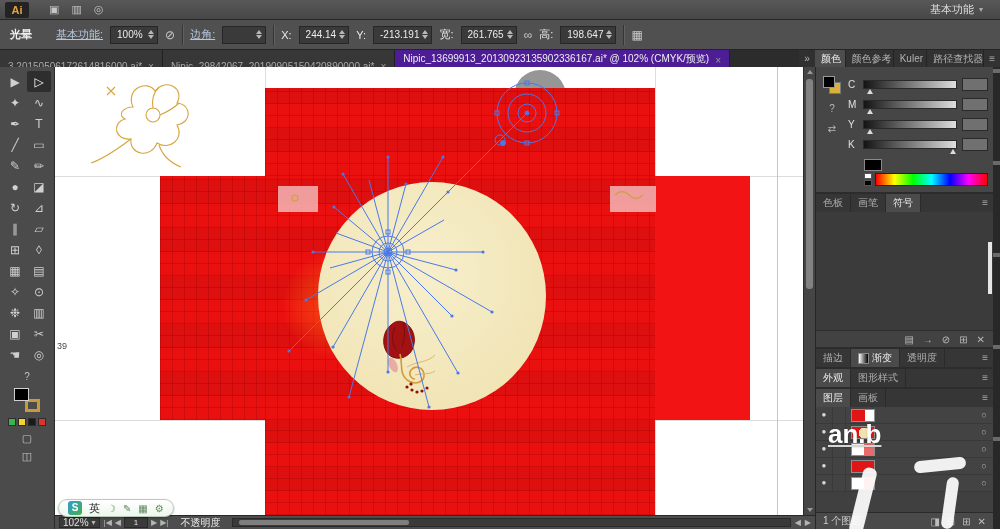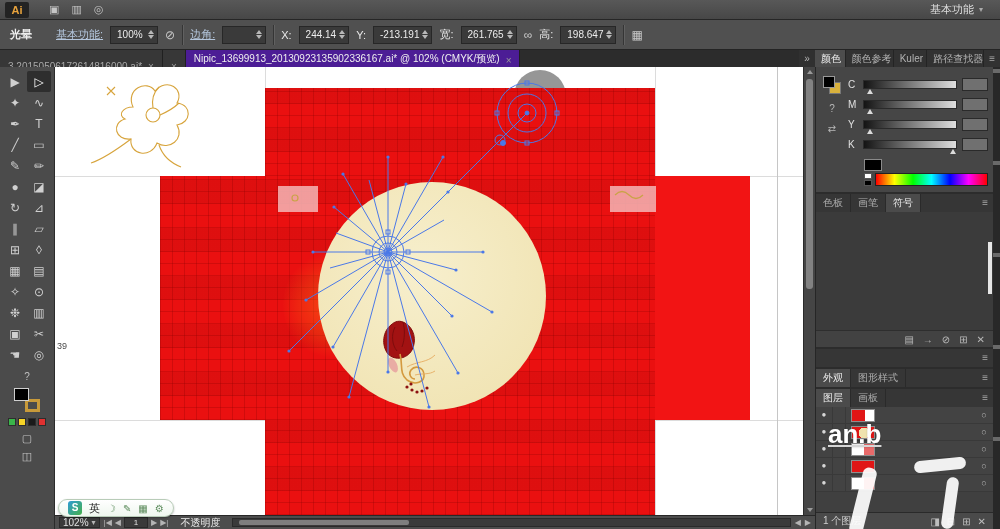--- a/index.html
+++ b/index.html
@@ -238,20 +238,21 @@
 </div>
 
 <div class="tabbar">
   <div class="doc-tabs">
 
   <div class="doc-tab">
         <span>3 20150506172614816000.ai*</span>
         <span class="tab-close">×</span>
       </div>
       <div class="doc-tab">
+        <span>Nipic_29842067_20190905150420890000.ai*</span>
         <span class="tab-close">×</span>
       </div>
       <div class="doc-tab active">
         <span>Nipic_13699913_20130923135902336167.ai* @ 102% (CMYK/预览)</span>
         <span class="tab-close">×</span>
       </div>
     </div>
   <div class="collapse-btn">»</div>
   <div class="dock-tabs">
     <div style="display:flex;flex:1;min-width:0;overflow:hidden">
@@ -609,20 +610,26 @@
         <span>▤</span>
             <span>→</span>
             <span>⊘</span>
             <span>⊞</span>
             <span>✕</span>
           </div>
       </div>
 
       <div class="pgroup">
         <div class="ptabs">
+          <div style="display:flex">
+
+          <span class="ptab">描边</span>
+              <span class="ptab active chip">渐变</span>
+              <span class="ptab">透明度</span>
+            </div>
           <span class="pmenu">≡</span>
         </div>
       </div>
 
       <div class="pgroup">
         <div class="ptabs">
           <div style="display:flex">
 
           <span class="ptab active">外观</span>
               <span class="ptab">图形样式</span>

